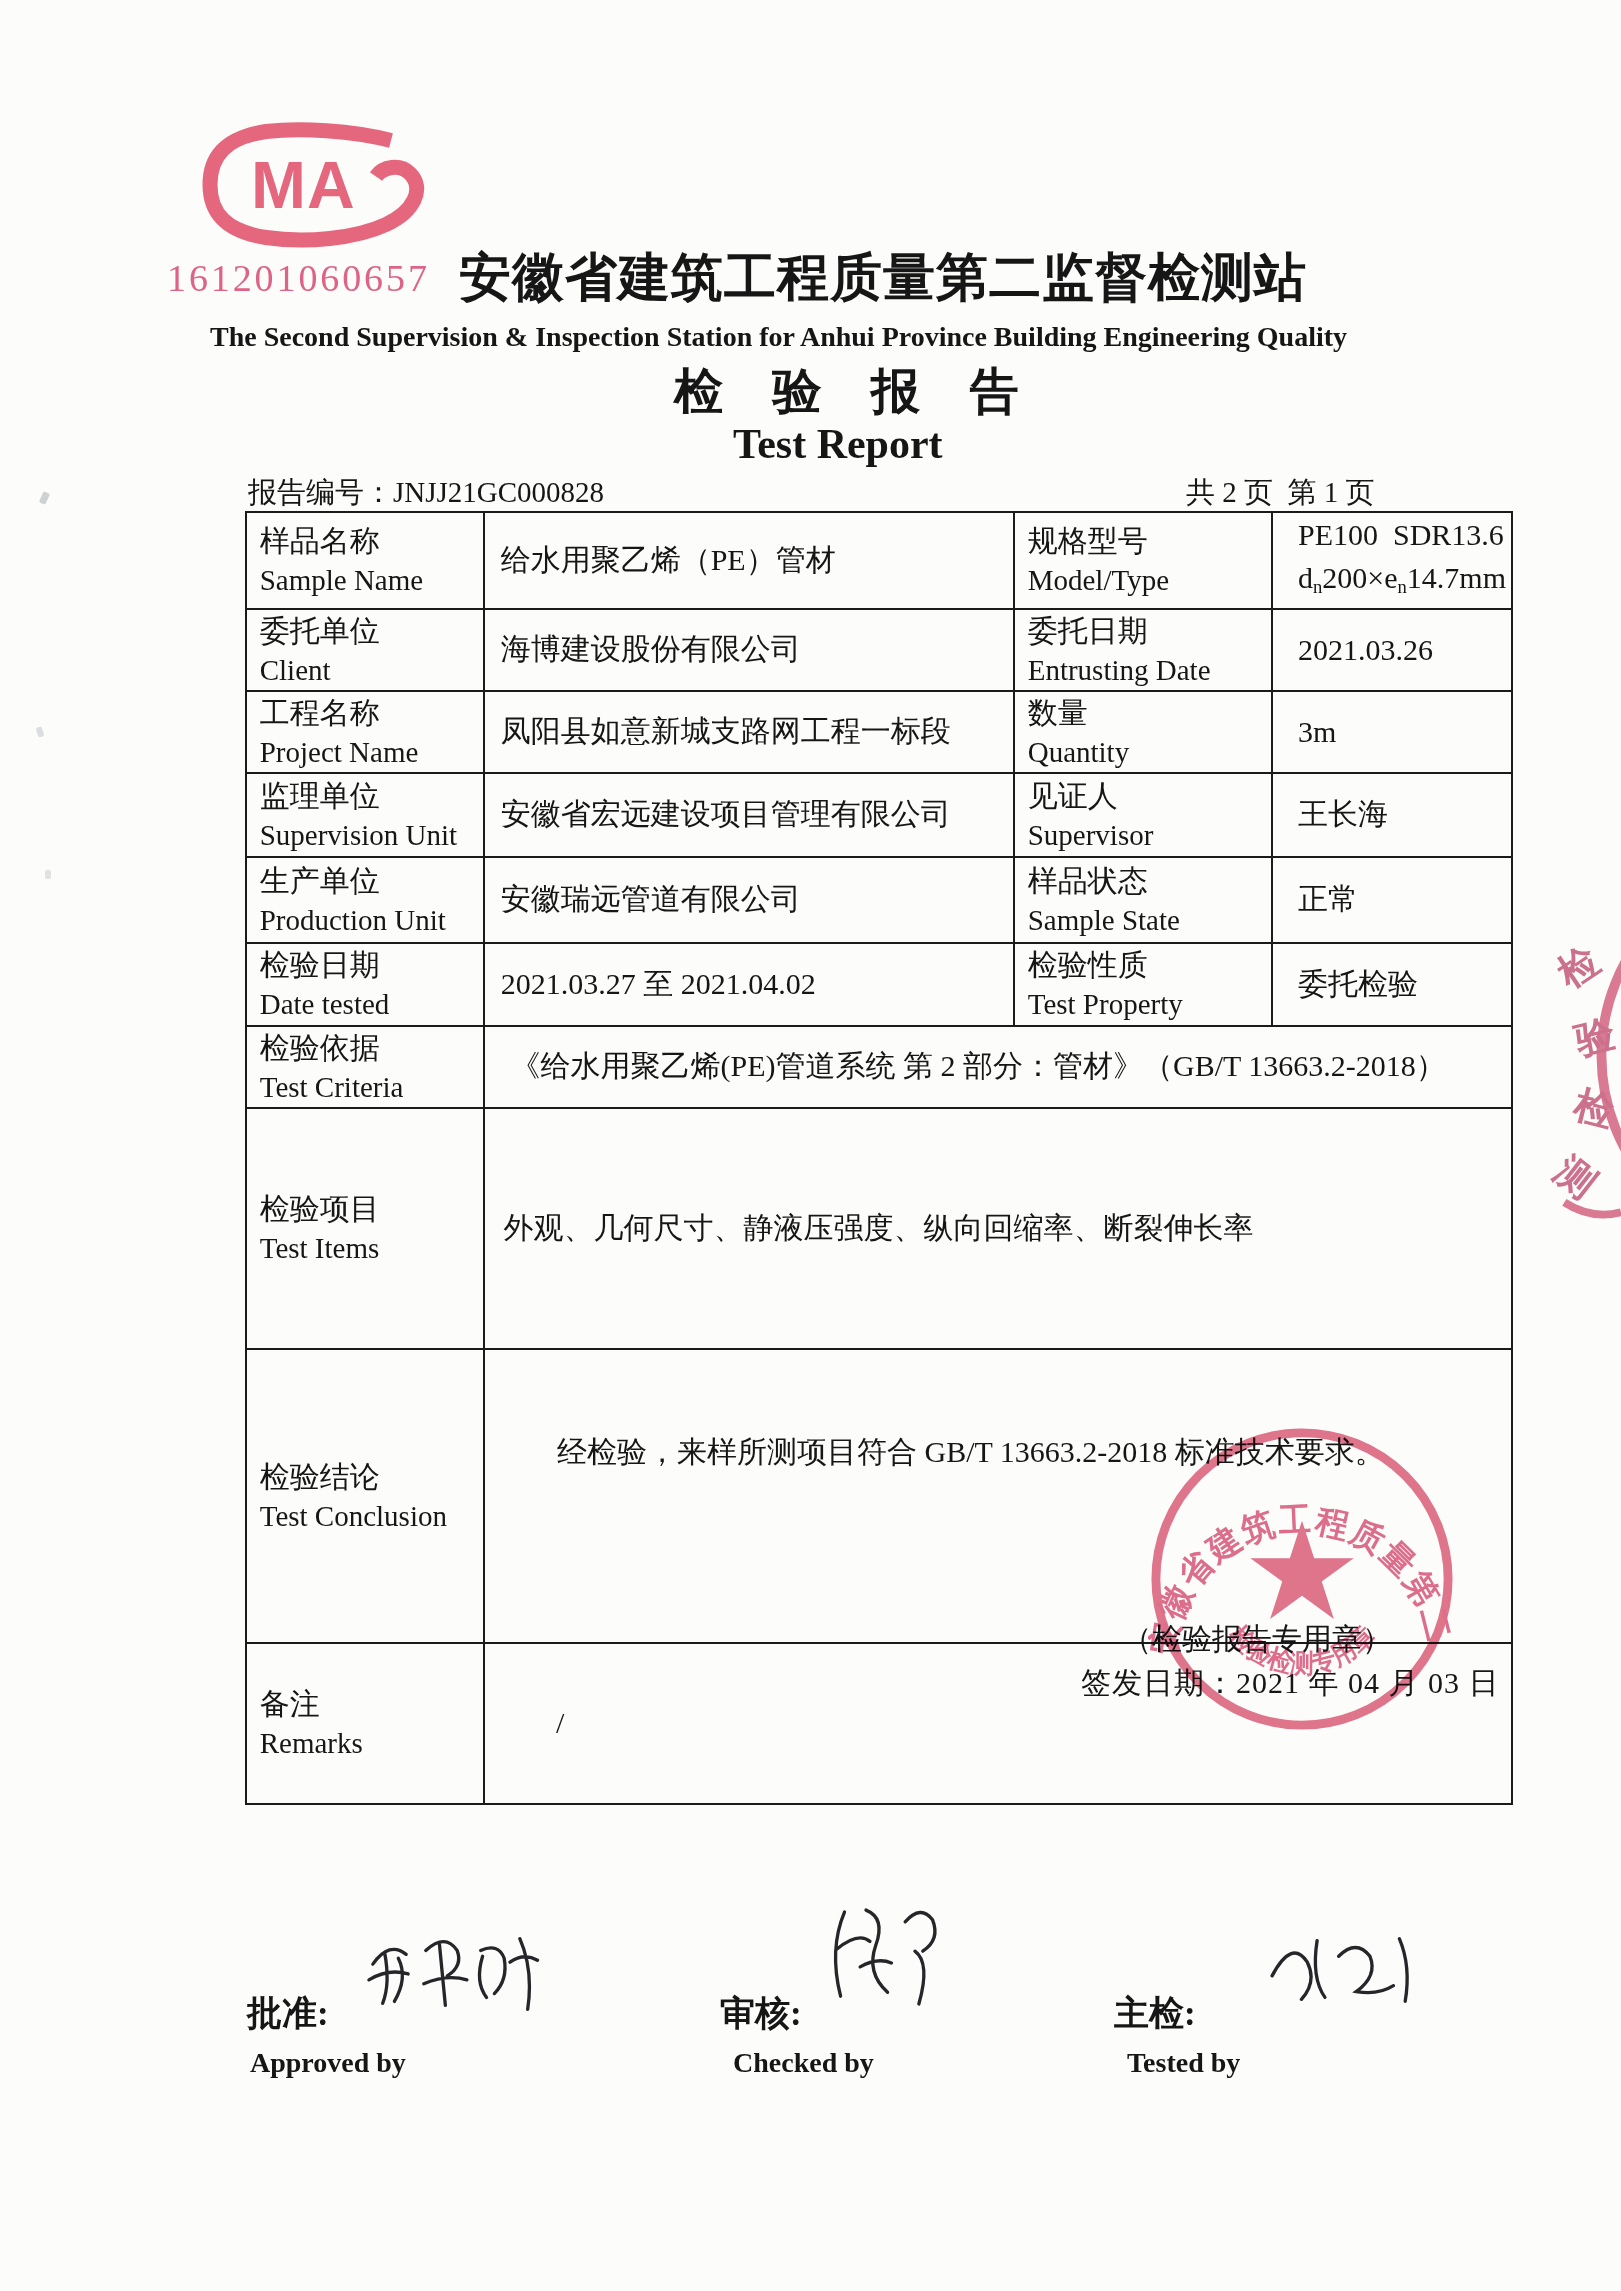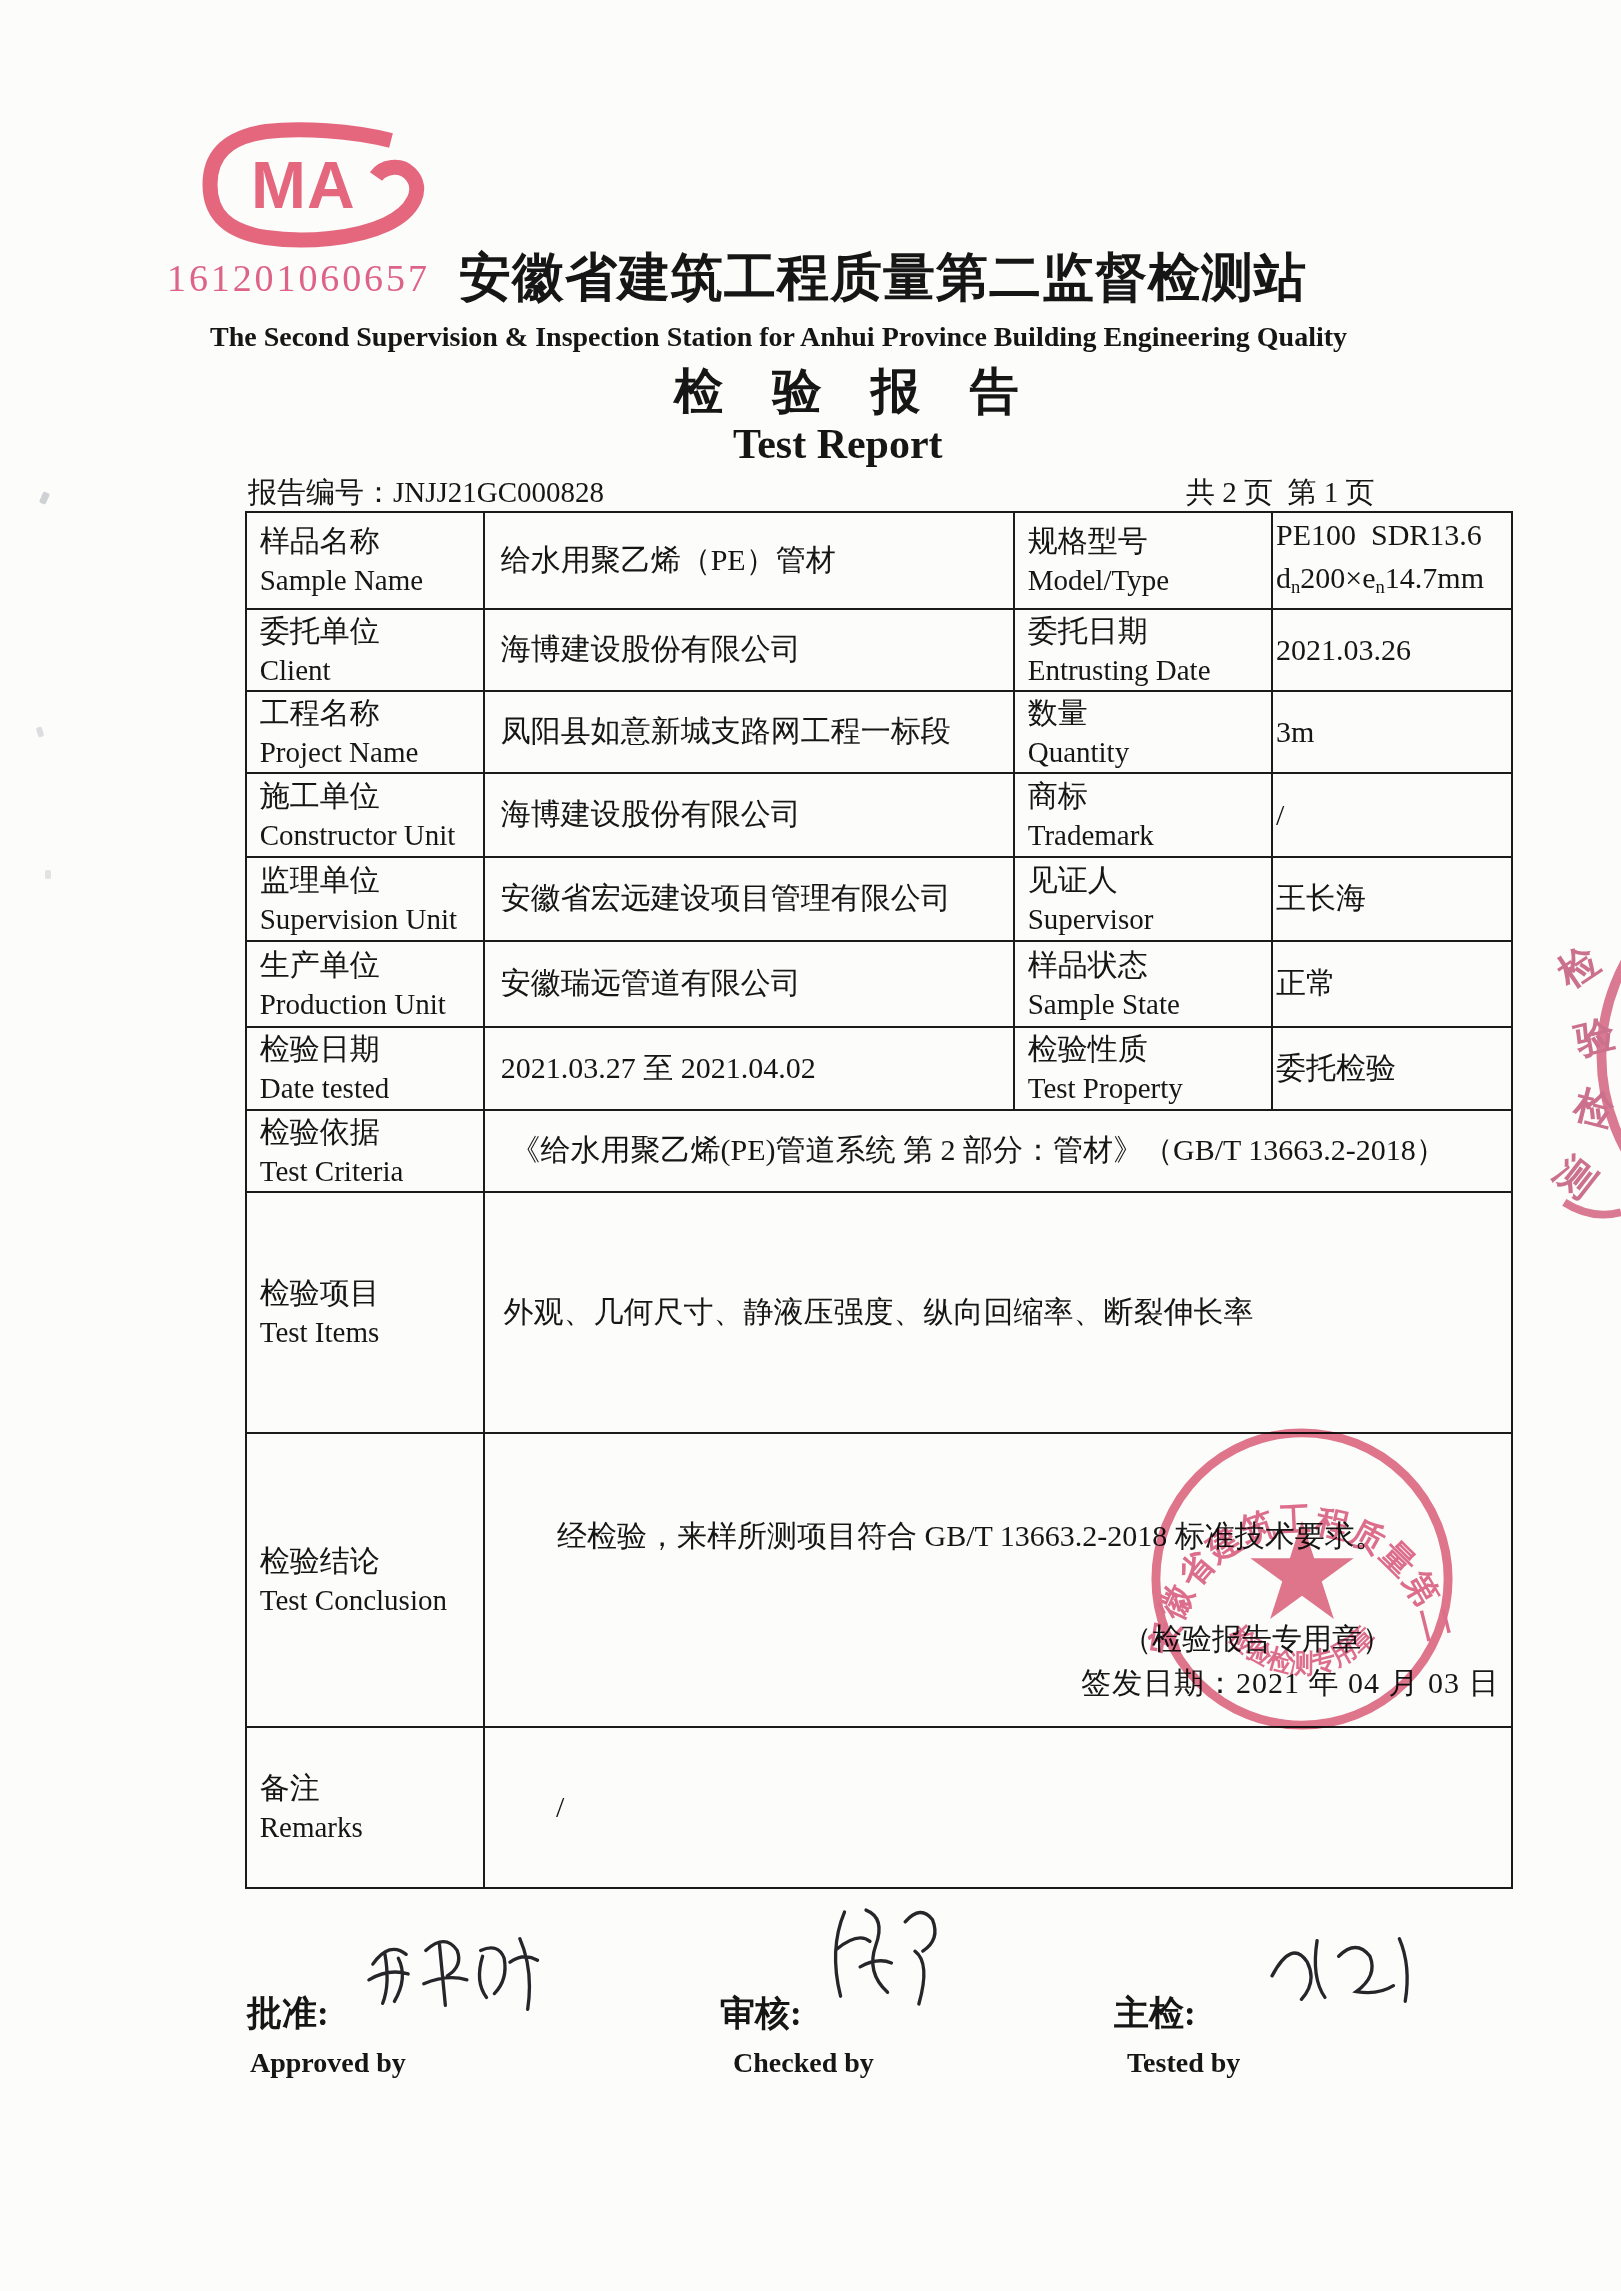--- a/index.html
+++ b/index.html
@@ -26,21 +26,21 @@
   table.report {
     position:absolute; left:245px; top:511px; width:1266px;
     border-collapse:collapse; table-layout:fixed;
     border:2.9px solid #161616;
   }
   table.report td { border:2.5px solid #1b1b1b; vertical-align:middle; overflow:visible; }
   td.lbl { padding-left:12.7px; }
   td.lbl .cn { font-size:30px; line-height:41px; }
   td.lbl .en { font-size:29px; line-height:39px; }
   td.val  { font-size:30px; padding-left:15.7px; }
-  td.val2 { font-size:30px; padding-left:3px;margin-top:16px; }
+  td.val2 { font-size:30px; padding-left:25px;margin-top:16px; }
   td.val2 .vline { line-height:43px; white-space:pre; }
   sub.s { font-size:0.62em; vertical-align:-0.25em; }
   td.wide { font-size:30px; padding-left:25.5px; white-space:nowrap; }
   td.items { padding-left:18.6px; }
   td.concl { position:relative; }
   .concl-text { position:absolute; top:43px; left:72px; font-size:30px; white-space:nowrap;margin-top:39px; }
   .seal-note  { font-size:30px; z-index:3; }
   .issue-date { font-size:30px; z-index:3; letter-spacing:1px; }
 
   
@@ -110,32 +110,20 @@
         <td class="lbl">
           <div class="cn">工程名称</div>
             <div class="en">Project Name</div>
         </td>
         <td class="val">凤阳县如意新城支路网工程一标段</td>
         <td class="lbl">
           <div class="cn">数量</div>
             <div class="en">Quantity</div>
         </td>
         <td class="val2">3m</td>
-      </tr>
-      <tr style="height:84px">
-        <td class="lbl">
-          <div class="cn">施工单位</div>
-            <div class="en">Constructor Unit</div>
-        </td>
-        <td class="val">海博建设股份有限公司</td>
-        <td class="lbl">
-          <div class="cn">商标</div>
-            <div class="en">Trademark</div>
-        </td>
-        <td class="val2">/</td>
       </tr>
       <tr style="height:84px">
         <td class="lbl">
           <div class="cn">监理单位</div>
             <div class="en">Supervision Unit</div>
         </td>
         <td class="val">安徽省宏远建设项目管理有限公司</td>
         <td class="lbl">
           <div class="cn">见证人</div>
             <div class="en">Supervisor</div>

